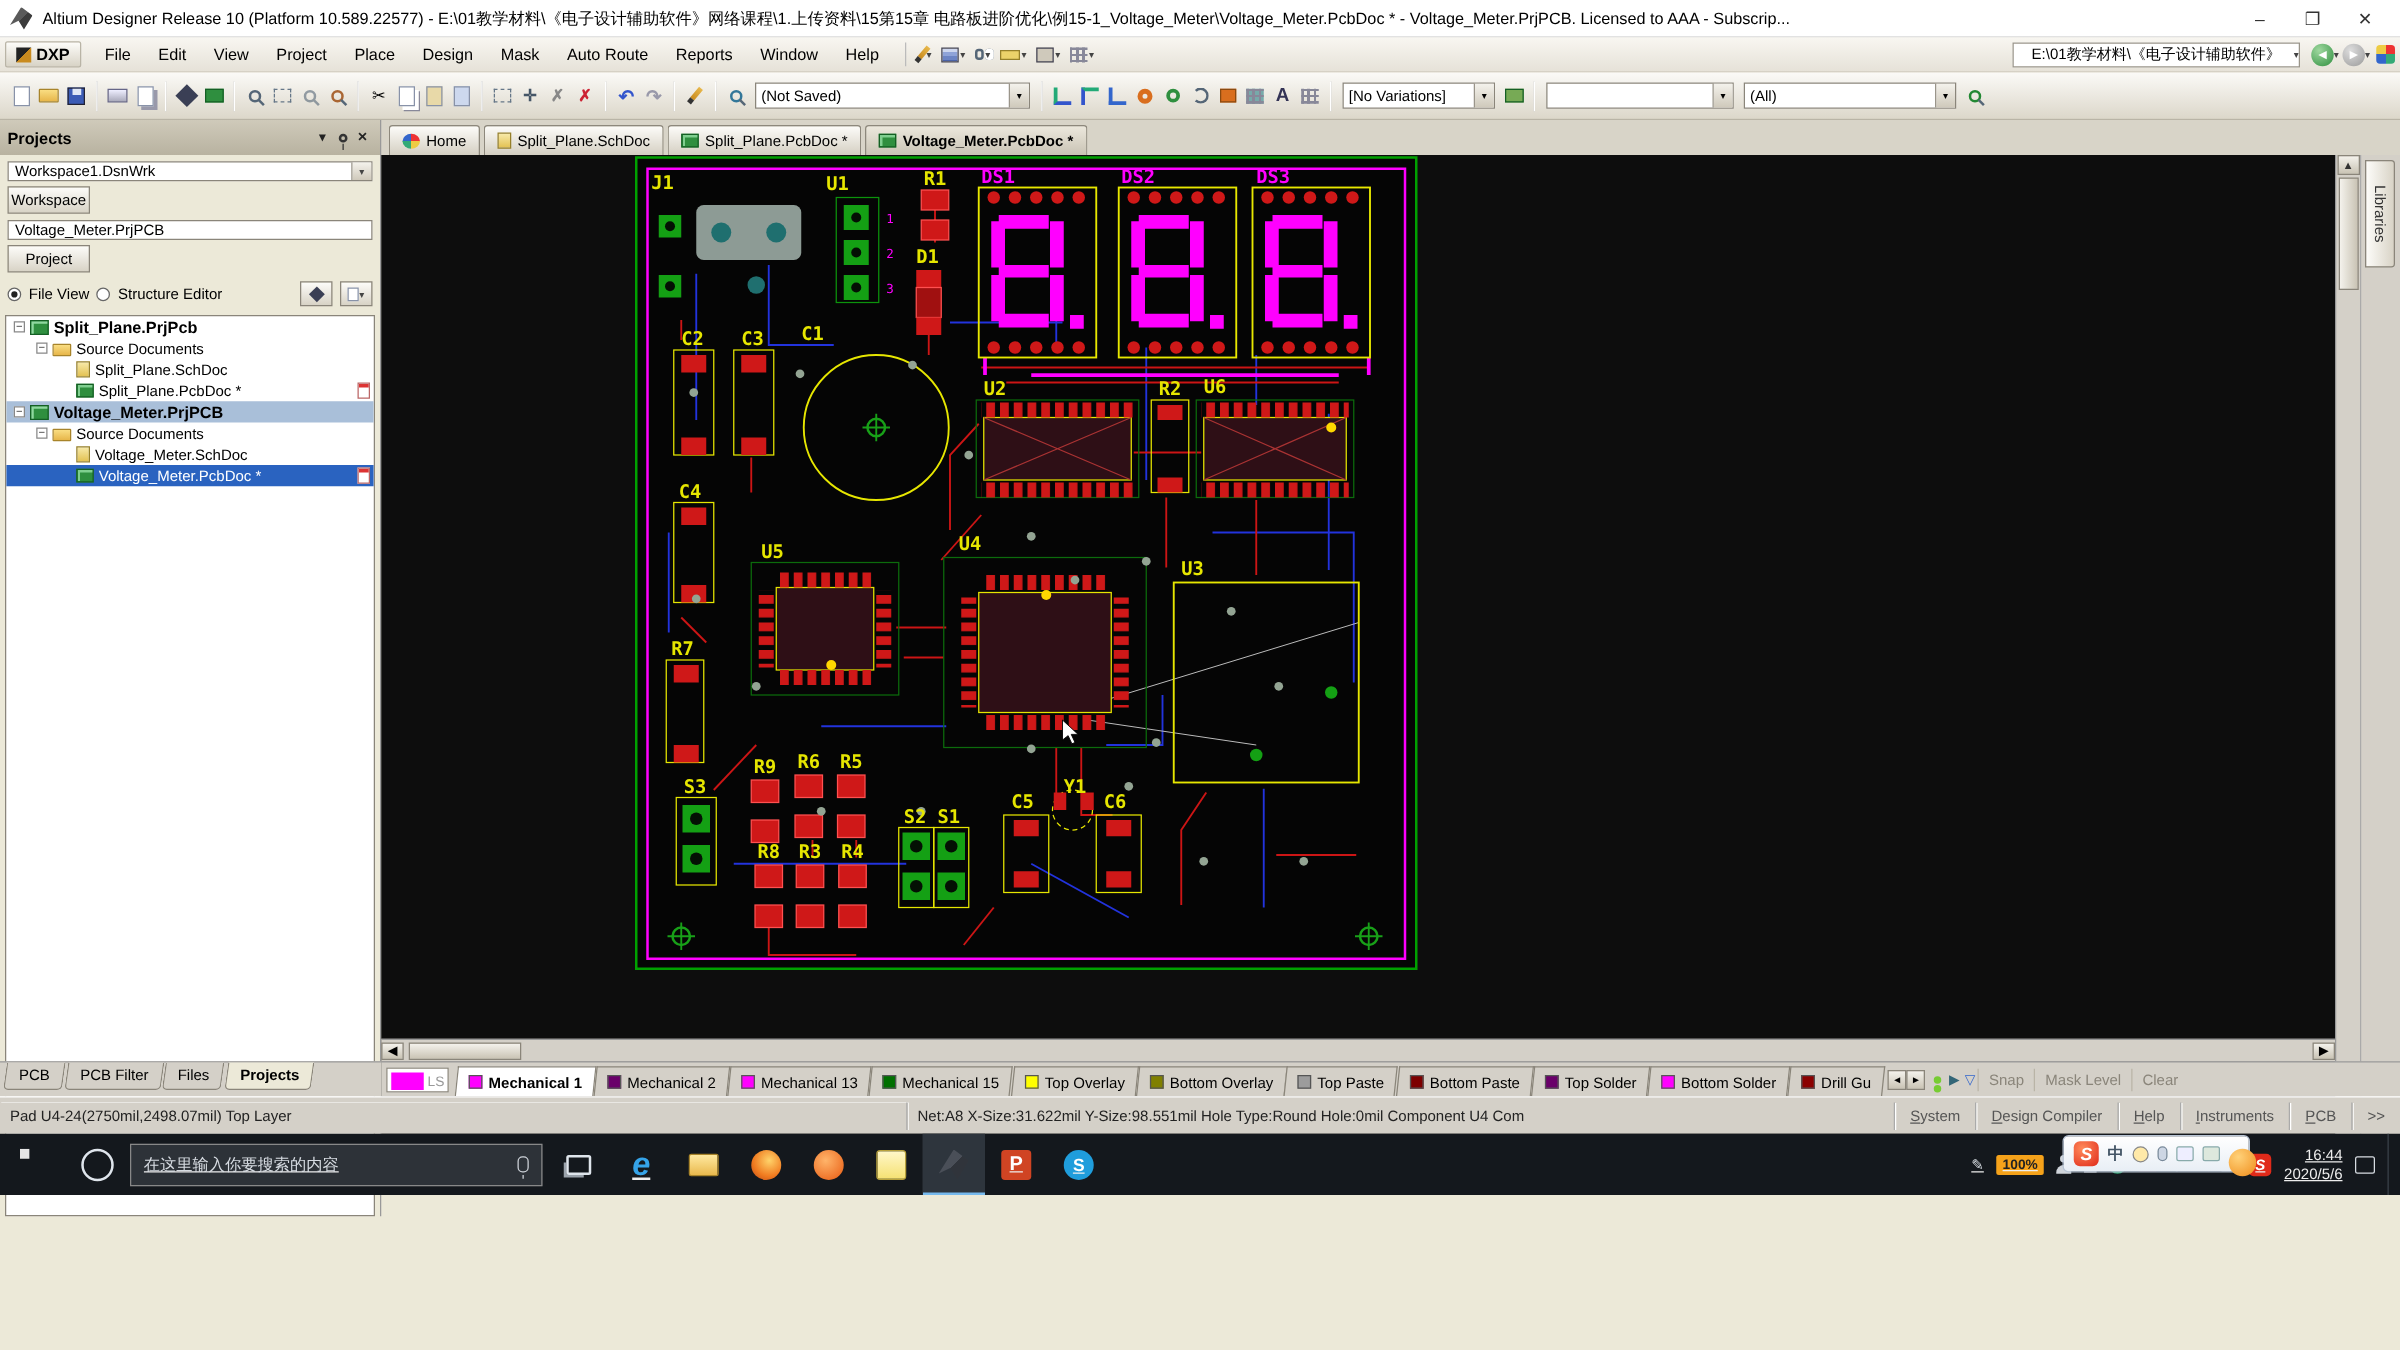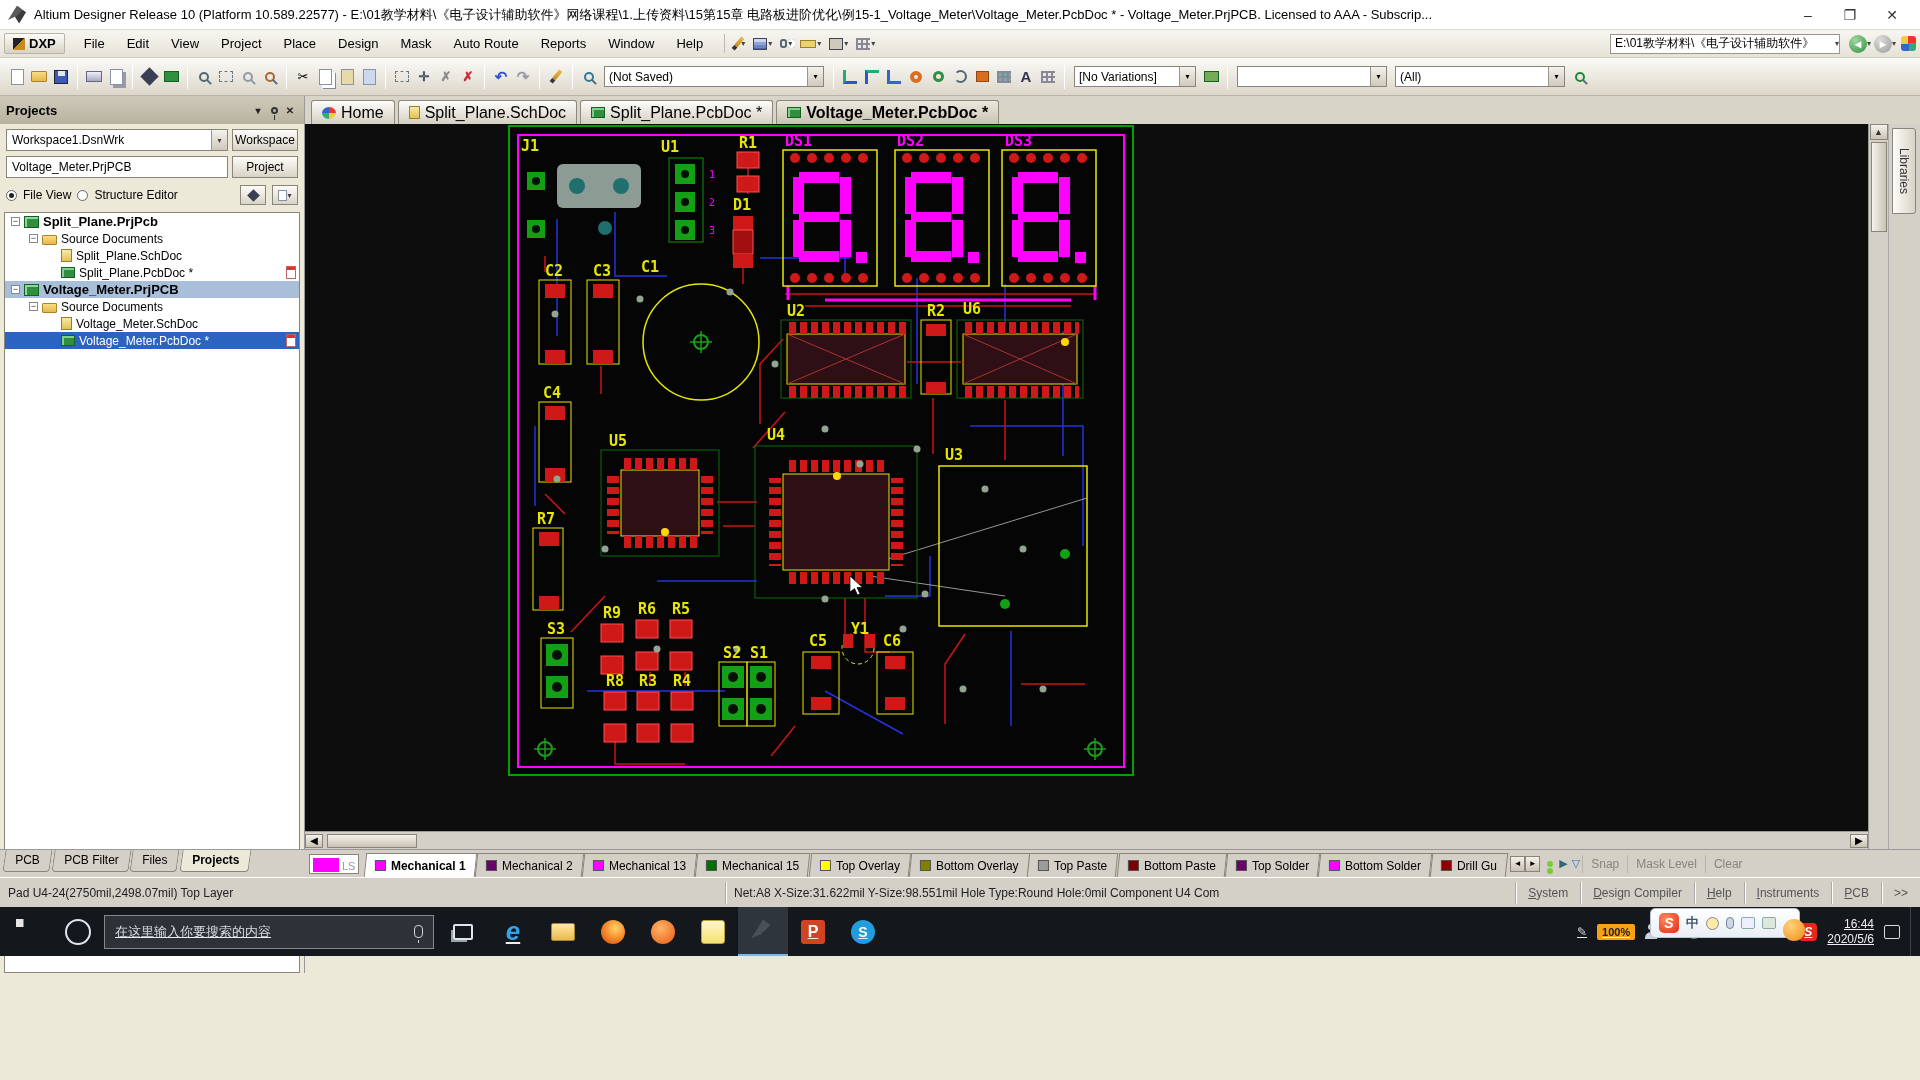--- a/index.html
+++ b/index.html
@@ -6,21 +6,21 @@
   html,body{width:1920px;height:1080px;overflow:hidden;background:#000;}
   body{font-family:"Liberation Sans",sans-serif;font-size:13px;color:#000;}
   .root{position:relative;width:1920px;height:1080px;background:#ece9d8;}
   
   .titlebar{position:absolute;left:0;top:0;width:1920px;height:30px;background:#fff;display:flex;align-items:center;padding:0 8px;border-bottom:1px solid #d9d9d9;}
   .appicon{width:18px;height:18px;margin-right:8px;background:linear-gradient(135deg,#5a5a5a 0 50%,#3c3c3c 50%);clip-path:polygon(50% 0,100% 38%,62% 100%,38% 62%,0 80%);}
   .title{flex:1;white-space:nowrap;overflow:hidden;text-overflow:ellipsis;font-size:13px;}
   .winbtns{display:flex;gap:2px;}
   .winbtn{width:40px;height:26px;display:flex;align-items:center;justify-content:center;font-size:14px;color:#333;}
   
-  .menubar{position:absolute;left:0;top:30px;width:1920px;height:28px;background:linear-gradient(#f8f6f1,#e6e2d8);display:flex;align-items:center;padding:0 4px;border-bottom:1px solid #cfcabe;}
+  .menubar{position:absolute;left:0;top:30px;width:1920px;height:28px;background:linear-gradient(#f8f6f1,#e6e2d8);display:flex;align-items:center;padding:0 4px;border-bottom:1px solid #cfcabe;text-align:center;}
   .dxpbtn{display:flex;align-items:center;gap:4px;padding:2px 8px;margin-right:8px;border:1px solid #b9b4a6;background:linear-gradient(#fdfcf9,#d8d3c6);border-radius:2px;font-weight:bold;}
   .dxpico{width:12px;height:12px;background:linear-gradient(135deg,#222 50%,#c98b1f 50%);}
   .menu-item{padding:4px 11px;cursor:default;}
   .mtools{display:flex;align-items:center;gap:2px;margin-left:10px;border-left:1px solid #bbb;padding-left:8px;}
   .mtool{display:flex;align-items:center;gap:1px;padding:2px 3px;}
   .dd{font-size:8px;color:#444;}
   .spacer{flex:1;}
   .pathcombo{display:flex;align-items:center;width:230px;height:20px;background:#fff;border:1px solid #9a958a;margin-right:6px;overflow:hidden;}
   .pathcombo span.pc{flex:1;white-space:nowrap;overflow:hidden;font-size:12px;padding-left:4px;}
   .navbtn{width:18px;height:18px;border-radius:50%;display:flex;align-items:center;justify-content:center;color:#fff;font-size:11px;margin-left:3px;}
@@ -61,29 +61,29 @@
   .rulerico{width:16px;height:8px;background:#ecd26a;border:1px solid #96802a;}
   .binoc{width:7px;height:9px;border:2px solid #567;border-radius:3px;box-shadow:8px 0 0 -0px #fff,8px 0 #567;}
   
   .tabrow{position:absolute;left:0;top:96px;width:1920px;height:28px;background:#d8d4c8;display:flex;}
   .panelhdr{width:305px;height:28px;background:linear-gradient(#cfcaba,#b8b2a0);display:flex;align-items:center;padding:0 6px;border-right:1px solid #999;font-weight:bold;}
   .panelhdr .ph-title{flex:1;}
   .phbtn{width:16px;height:16px;display:flex;align-items:center;justify-content:center;font-size:10px;color:#222;}
   .pin{width:7px;height:7px;border:2px solid #333;border-radius:50%;position:relative;}
   .pin::after{content:"";position:absolute;left:1px;top:6px;width:1px;height:5px;background:#333;}
   .doctabs{flex:1;display:flex;align-items:flex-end;padding-left:6px;gap:3px;overflow:hidden;}
-  .dtab{display:flex;align-items:center;gap:5px;height:24px;padding:0 10px;background:linear-gradient(#fdfcf9,#d4cfc2);border:1px solid #8d887c;border-bottom:none;border-radius:3px 3px 0 0;font-size:16px;white-space:nowrap;}
+  .dtab{display:flex;align-items:center;gap:5px;height:24px;padding:0 10px;background:linear-gradient(#fdfcf9,#d4cfc2);border:1px solid #8d887c;border-bottom:none;border-radius:3px 3px 0 0;font-size:12px;white-space:nowrap;}
   .dtab.active{background:linear-gradient(#ece8dd,#c9c3b4);font-weight:bold;}
   .dticon{width:14px;height:12px;display:inline-block;}
   .dticon.home{background:conic-gradient(#e33 0 25%,#ec4 25% 50%,#3a7 50% 75%,#36c 75%);border-radius:50%;}
   .dticon.sch{background:linear-gradient(#f7e9a8,#e3c253);border:1px solid #96802a;width:11px;height:13px;}
   .dticon.pcb{background:#2f8f3f;border:1px solid #145f24;width:14px;height:11px;box-shadow:inset 2px 2px 0 #7fcf8f;}
   
   .projpanel{position:absolute;left:0;top:124px;width:305px;height:849px;background:#ece9d8;border-right:1px solid #999;display:flex;flex-direction:column;}
-  .prow{display:flex;gap:4px;padding:5px 6px 0 6px;}
+  .prow{display:flex;gap:4px;padding:5px 6px 0 6px;flex-direction:column;}
   .pfield{flex:1;height:22px;background:#fff;border:1px solid #8a857a;display:flex;align-items:center;}
   .pfield .fv{flex:1;padding:0 5px;font-size:12px;white-space:nowrap;overflow:hidden;}
   .pbtn{width:66px;height:22px;background:linear-gradient(#fdfcf9,#d8d3c6);border:1px solid #8a857a;font-size:12px;display:flex;align-items:center;justify-content:center;}
   .radiorow{display:flex;align-items:center;gap:6px;padding:7px 6px 5px 6px;font-size:12px;justify-content:flex-end;}
   .radio{width:11px;height:11px;border:1px solid #666;border-radius:50%;background:#fff;display:inline-block;position:relative;}
   .radio.on::after{content:"";position:absolute;left:2px;top:2px;width:5px;height:5px;border-radius:50%;background:#222;}
   .ribtn{width:26px;height:20px;border:1px solid #8a857a;background:linear-gradient(#fdfcf9,#d8d3c6);display:flex;align-items:center;justify-content:center;}
   .treebox{flex:1;margin:2px 4px 0 4px;background:#fff;border:1px solid #8a857a;overflow:hidden;font-size:12px;}
   .trow{display:flex;align-items:center;height:17px;white-space:nowrap;position:relative;}
   .trow.hl{background:#a9bfd9;}

